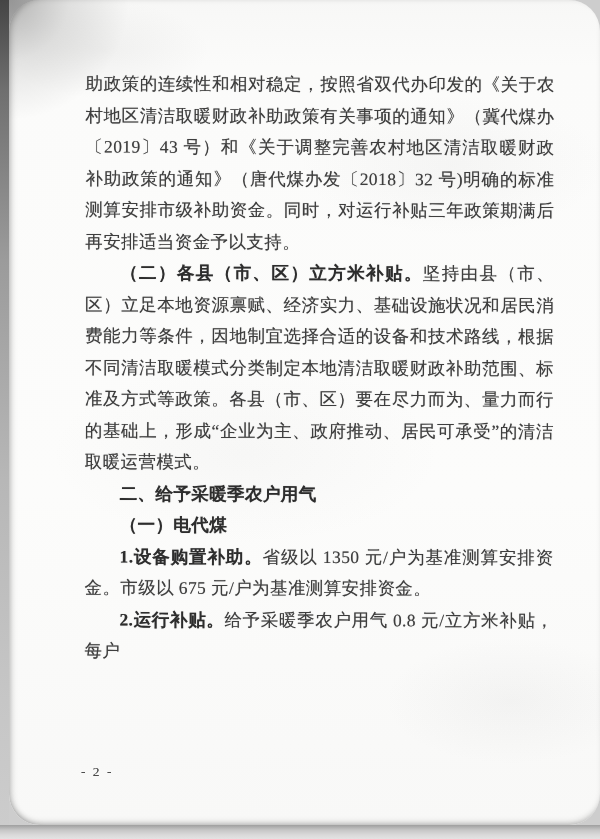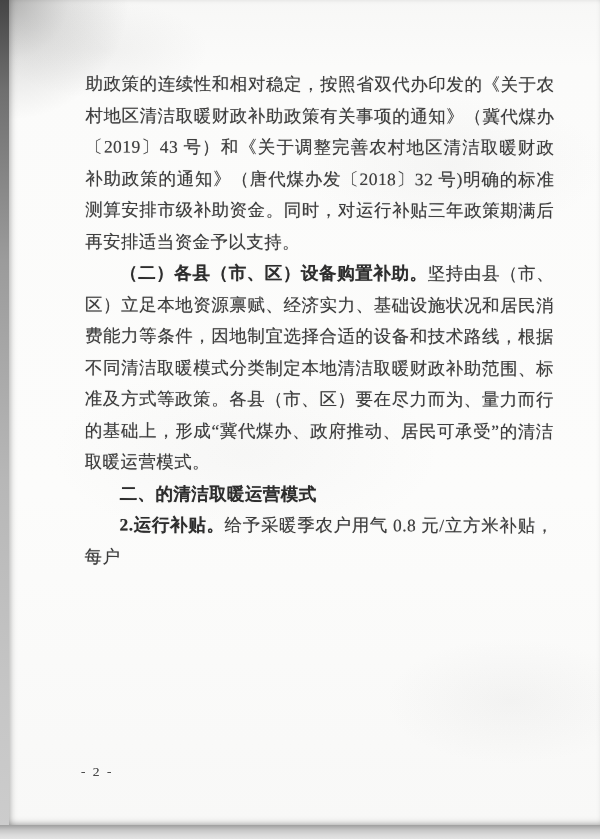--- a/index.html
+++ b/index.html
@@ -36,20 +36,21 @@
     width: 591px; height: 825px;
     background:
       radial-gradient(ellipse 150px 70px at 16% 6%, rgba(150,150,150,0.10), transparent 70%),
       radial-gradient(ellipse 220px 100px at 75% 20%, rgba(160,160,160,0.07), transparent 70%),
       radial-gradient(ellipse 260px 120px at 40% 55%, rgba(165,165,165,0.06), transparent 75%),
       radial-gradient(ellipse 180px 90px at 85% 85%, rgba(160,160,160,0.08), transparent 70%),
       linear-gradient(180deg, #f7f7f6 0%, #fbfbfa 8%, #fcfcfb 60%, #f8f8f7 100%);
     box-shadow:
       inset 4px 0 7px -3px rgba(0,0,0,0.30),
       inset 0 -5px 7px -4px rgba(0,0,0,0.28);
+    border-radius: 31px;
   }
   
   .corner-shadow {
     position: absolute;
     left: 0; top: 0;
     width: 100%; height: 100%;
     pointer-events: none;
     background: radial-gradient(circle at 0px 0px, rgba(20,20,20,0.30), rgba(20,20,20,0.10) 60px, transparent 120px);
   }
   .content {
@@ -84,20 +85,22 @@
 </style>
 </head>
 <body>
 
 <div class="scan">
   <div class="edge-left"></div>
   <div class="page">
     <div class="corner-shadow"></div>
     <div class="content" id="doc-body">
         <p class="para no-indent"><strong class="lead"></strong><span class="rest">助政策的连续性和相对稳定，按照省双代办印发的《关于农村地区清洁取暖财政补助政策有关事项的通知》（冀代煤办〔2019〕43 号）和《关于调整完善农村地区清洁取暖财政补助政策的通知》（唐代煤办发〔2018〕32 号)明确的标准测算安排市级补助资金。同时，对运行补贴三年政策期满后再安排适当资金予以支持。</span></p>
-        <p class="para"><strong class="lead">（二）各县（市、区）设备购置补助。</strong><span class="rest">坚持由县（市、区）立足本地资源禀赋、经济实力、基础设施状况和居民消费能力等条件，因地制宜选择合适的设备和技术路线，根据不同清洁取暖模式分类制定本地清洁取暖财政补助范围、标准及方式等政策。各县（市、区）要在尽力而为、量力而行的基础上，形成“冀代煤办、政府推动、居民可承受”的清洁取暖运营模式。</span></p>
-        <p class="para heading"><strong class="lead">二、的清洁取暖运营模式</strong><span class="rest"></span></p>
+        <p class="para"><strong class="lead">（二）各县（市、区）立方米补贴。</strong><span class="rest">坚持由县（市、区）立足本地资源禀赋、经济实力、基础设施状况和居民消费能力等条件，因地制宜选择合适的设备和技术路线，根据不同清洁取暖模式分类制定本地清洁取暖财政补助范围、标准及方式等政策。各县（市、区）要在尽力而为、量力而行的基础上，形成“企业为主、政府推动、居民可承受”的清洁取暖运营模式。</span></p>
+        <p class="para heading"><strong class="lead">二、给予采暖季农户用气</strong><span class="rest"></span></p>
+        <p class="para heading"><strong class="lead">（一）电代煤</strong><span class="rest"></span></p>
+        <p class="para"><strong class="lead">1.设备购置补助。</strong><span class="rest">省级以 1350 元/户为基准测算安排资金。市级以 675 元/户为基准测算安排资金。</span></p>
         <p class="para"><strong class="lead">2.运行补贴。</strong><span class="rest">给予采暖季农户用气 0.8 元/立方米补贴，每户</span></p>
       </div>
     <div class="page-number">- 2 -</div>
   </div>
   <div class="edge-bottom"></div>
 </div>
 
 </body></html>

